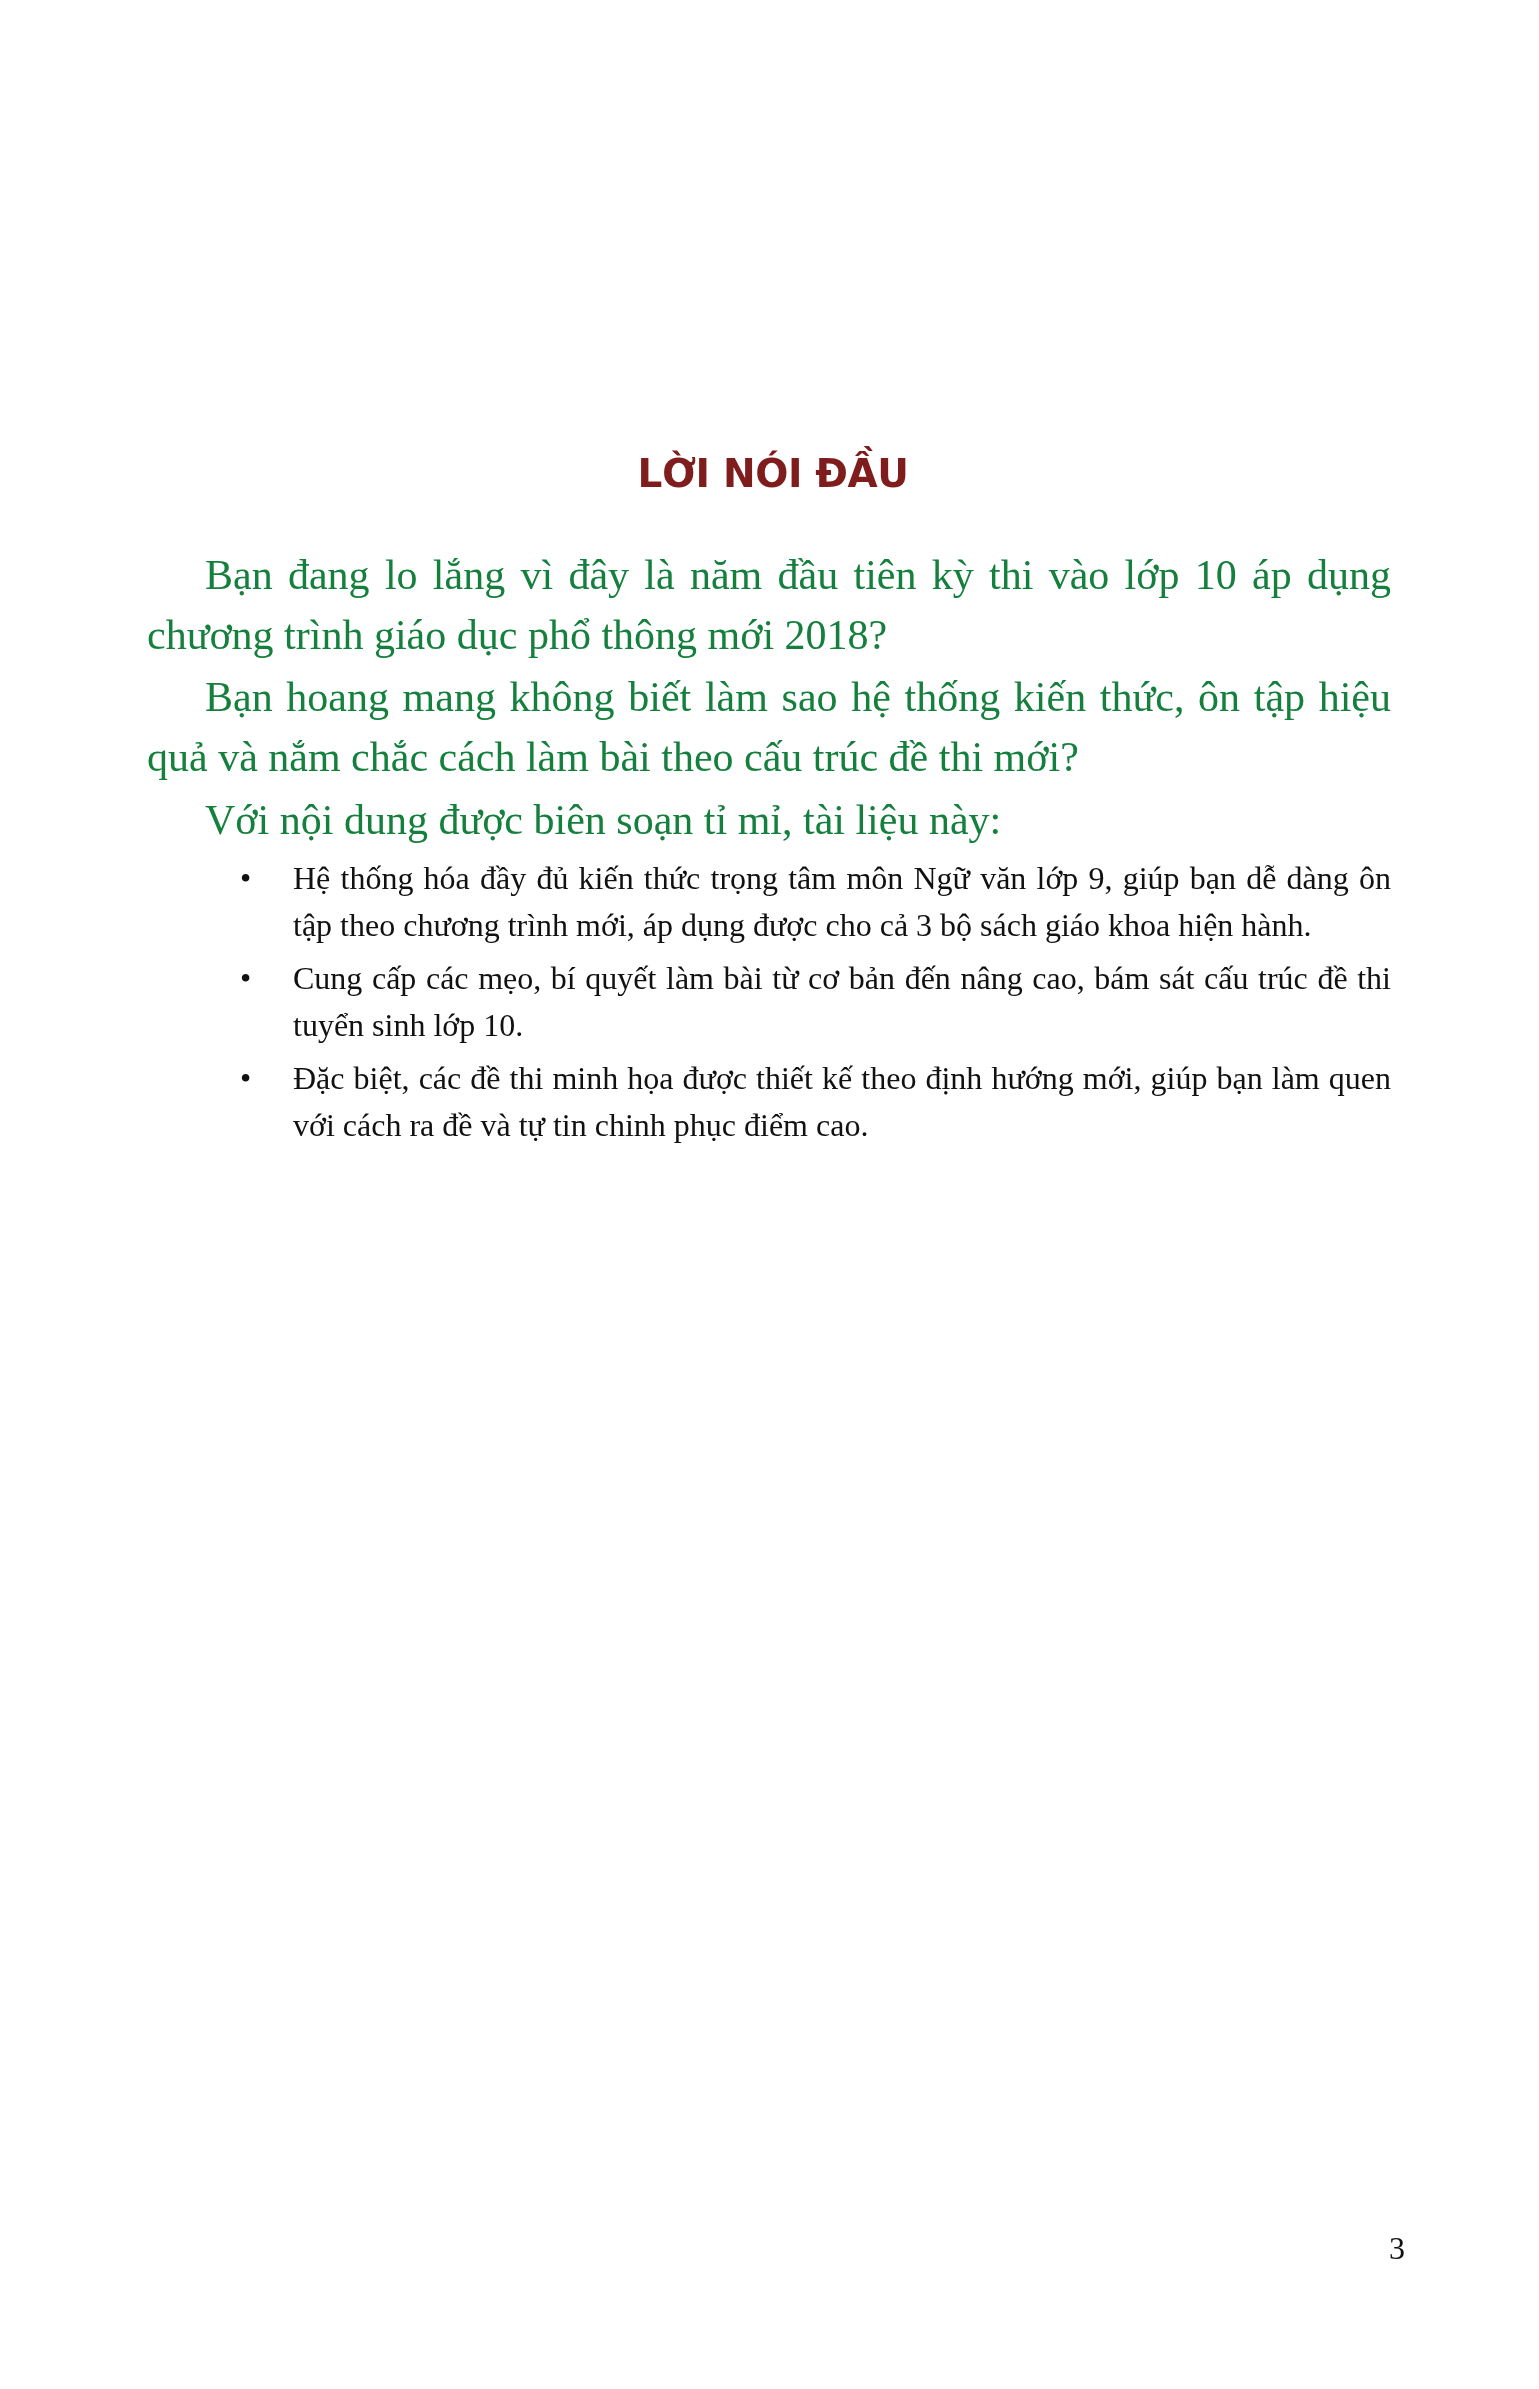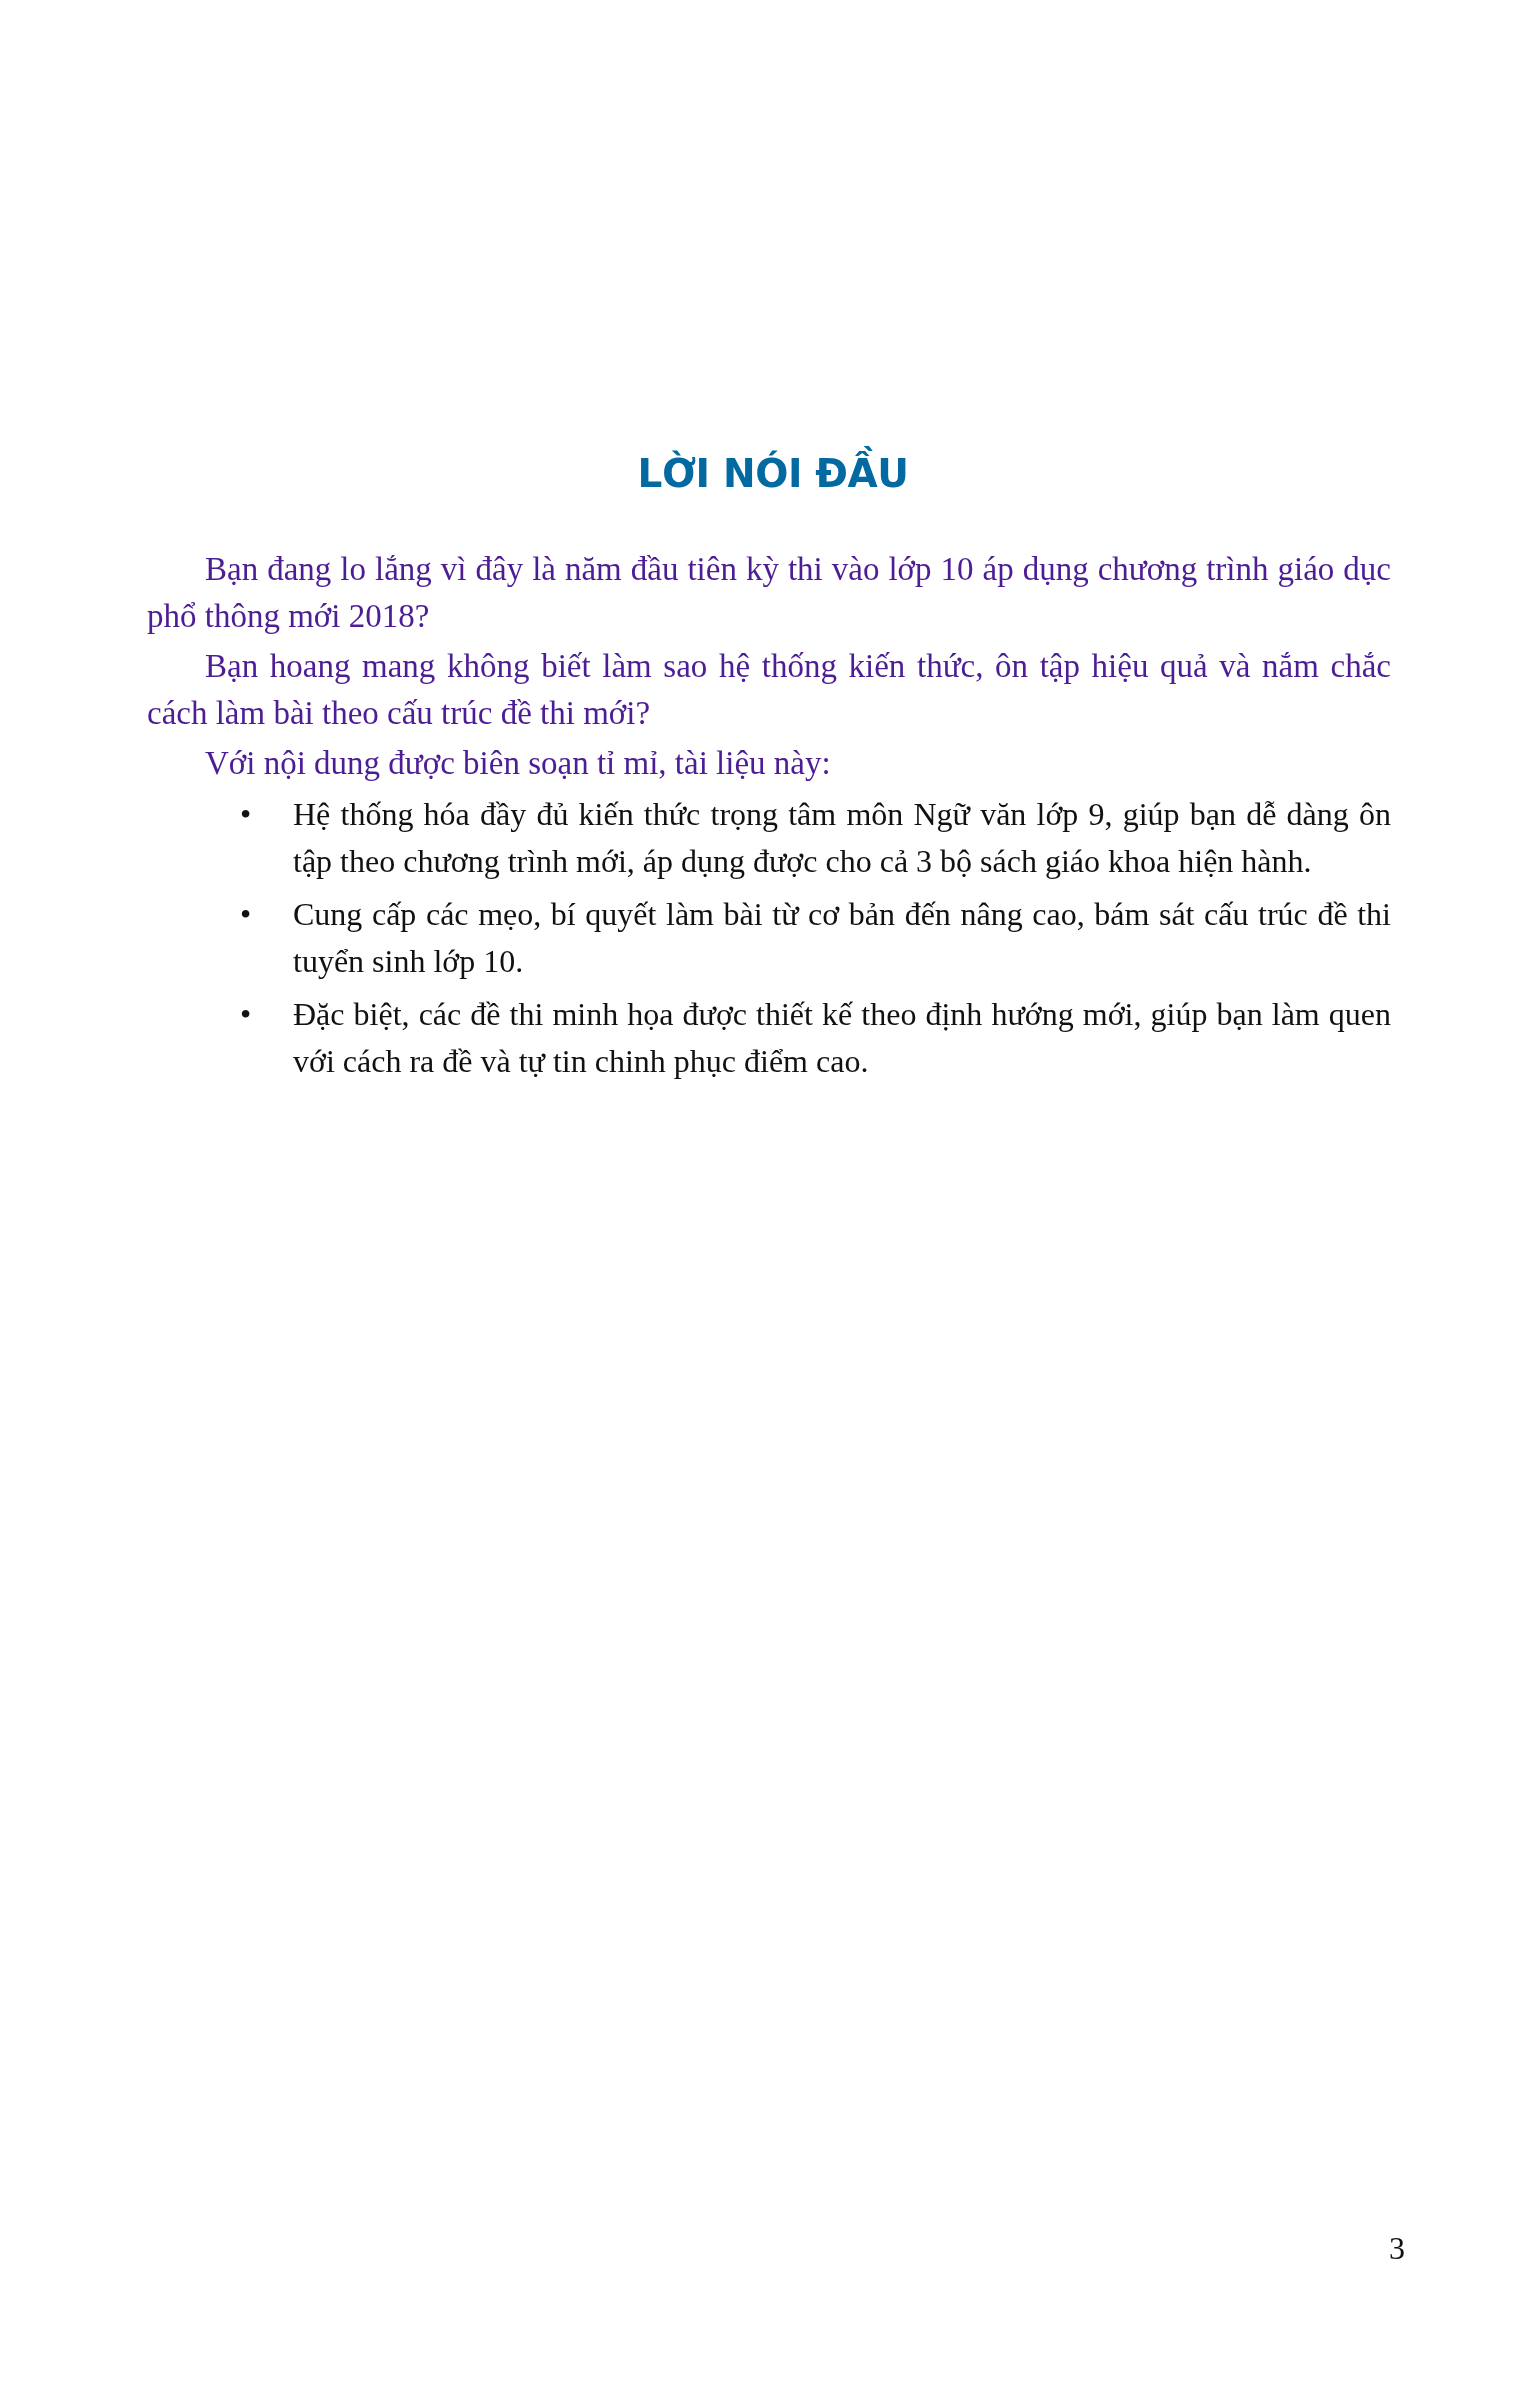--- a/index.html
+++ b/index.html
@@ -28,33 +28,33 @@
     left: 121px;
     top: 451px;
     width: 1304px;
   }
   .doc-title {
     text-align: center;
     font-family: "DejaVu Sans", sans-serif;
     font-size: 39px;
     font-weight: 700;
     letter-spacing: -0.4px;
-    color: #0369a1;
+    color: #7f1d1d;
     margin: 0 0 50px 0;
     padding-left: 56px;
     padding-right: 56px;
   }
   .para {
-    font-size: 33px;
+    font-size: 42px;
     line-height: 1.42;
     text-align: justify;
     margin: 0 0 3.2px 0;
     padding: 0 34px 0 26px;
     text-indent: 58px;
-    color: #4c1d95;
+    color: #15803d;
     font-family: Liberation Serif, serif;
   }
   .para b {
     font-weight: 700;
   }
   .bullets {
     list-style: none;
     margin: 4.8px 0 4.8px 0;
     padding: 0 34px 0 106px;
   }

